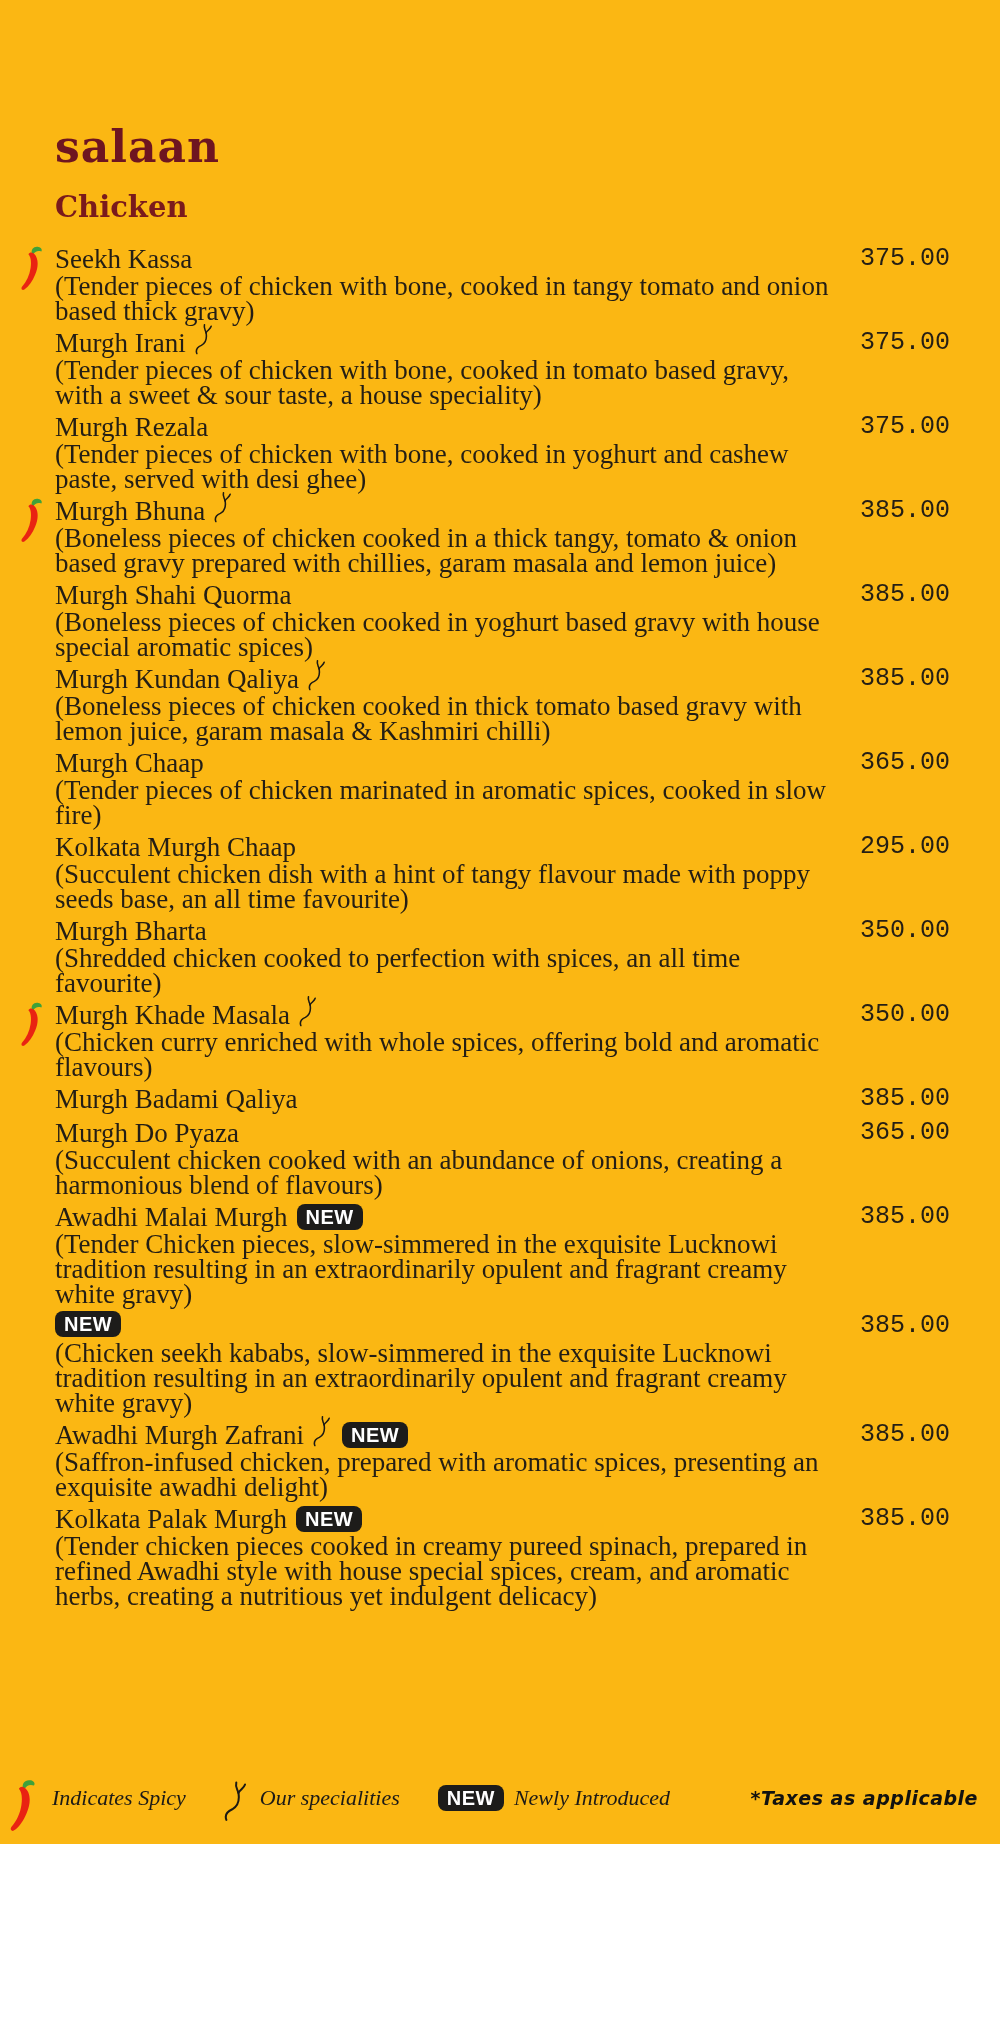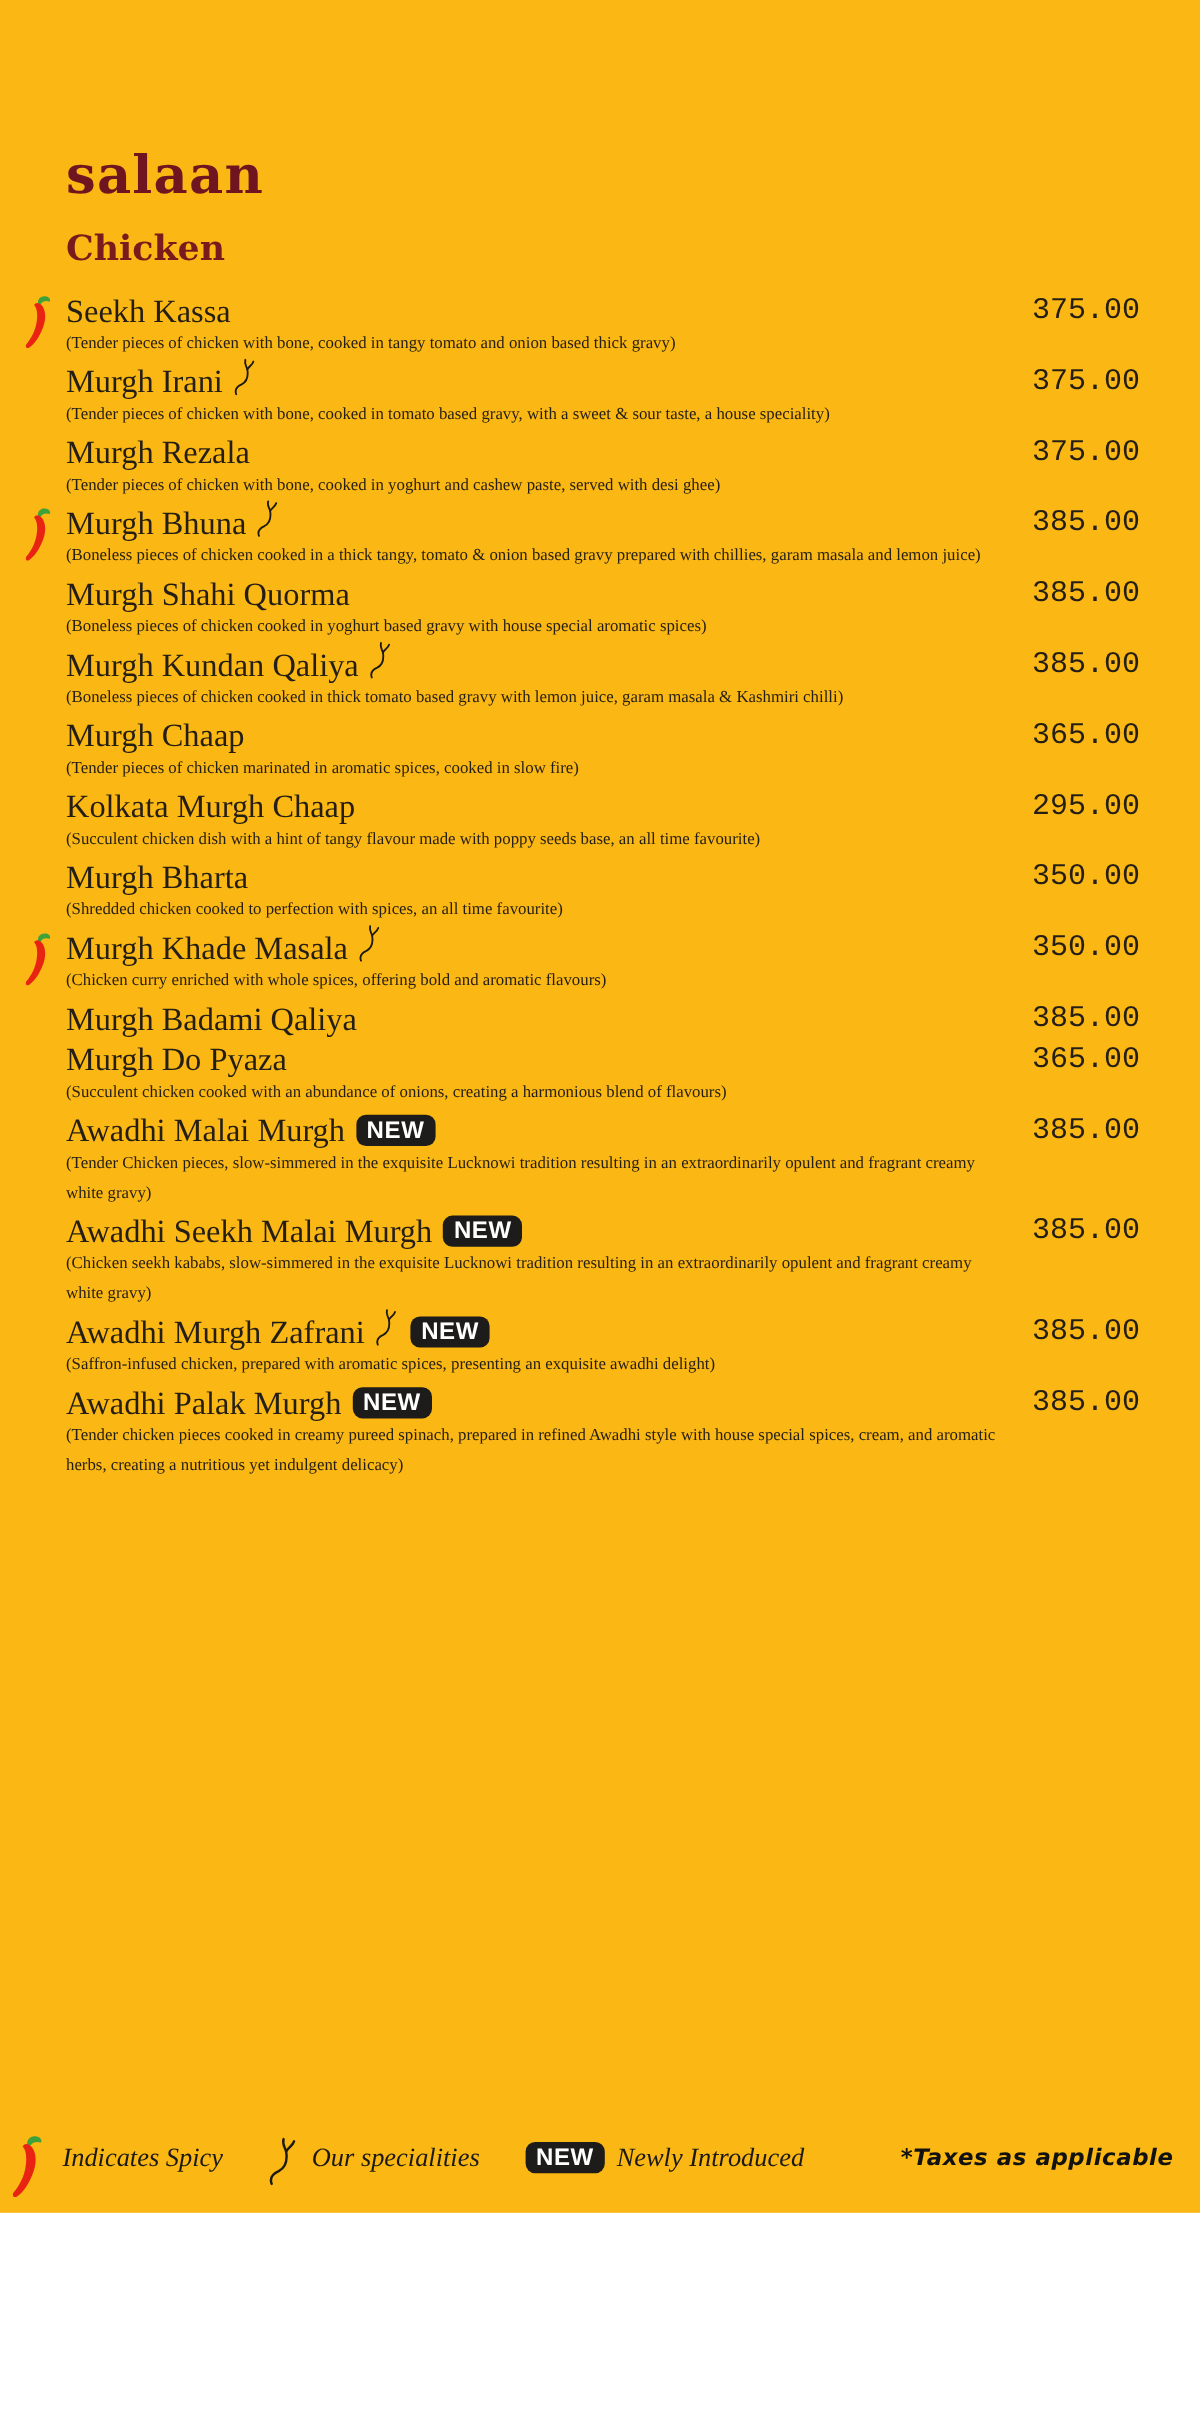--- a/index.html
+++ b/index.html
@@ -54,21 +54,21 @@
     font-family:"Liberation Sans", sans-serif;
     font-weight:700;
     font-size:20px;
     line-height:24px;
     padding:1px 9px;
     border-radius:8px;
     letter-spacing:0.5px;
     flex:none;
   }
   .item-desc{
-    font-size:14px;
+    font-size:27px;
     line-height:25px;
     max-width:778px;
   }
   .footer{
     position:absolute;
     left:10px;
     right:22px;
     bottom:26px;
     display:flex;
     align-items:center;
@@ -277,21 +277,20 @@
       </span>
       <span class="item-price">385.00</span>
     </div>
     <div class="item-desc">(Tender Chicken pieces, slow-simmered in the exquisite Lucknowi tradition resulting in an extraordinarily opulent and fragrant creamy white gravy)</div>
   </div>
 
   <div class="menu-item">
 
     <div class="item-row">
       <span class="item-name-wrap">
-        <span class="item-name">Awadhi Seekh Malai Murgh</span>
 
         <span class="new-badge">NEW</span>
       </span>
       <span class="item-price">385.00</span>
     </div>
     <div class="item-desc">(Chicken seekh kababs, slow-simmered in the exquisite Lucknowi tradition resulting in an extraordinarily opulent and fragrant creamy white gravy)</div>
   </div>
 
   <div class="menu-item">
 
@@ -307,21 +306,21 @@
       </span>
       <span class="item-price">385.00</span>
     </div>
     <div class="item-desc">(Saffron-infused chicken, prepared with aromatic spices, presenting an exquisite awadhi delight)</div>
   </div>
 
   <div class="menu-item">
 
     <div class="item-row">
       <span class="item-name-wrap">
-        <span class="item-name">Awadhi Palak Murgh</span>
+        <span class="item-name">Kolkata Palak Murgh</span>
 
         <span class="new-badge">NEW</span>
       </span>
       <span class="item-price">385.00</span>
     </div>
     <div class="item-desc">(Tender chicken pieces cooked in creamy pureed spinach, prepared in refined Awadhi style with house special spices, cream, and aromatic herbs, creating a nutritious yet indulgent delicacy)</div>
   </div>
 </div>
   </div>
 

